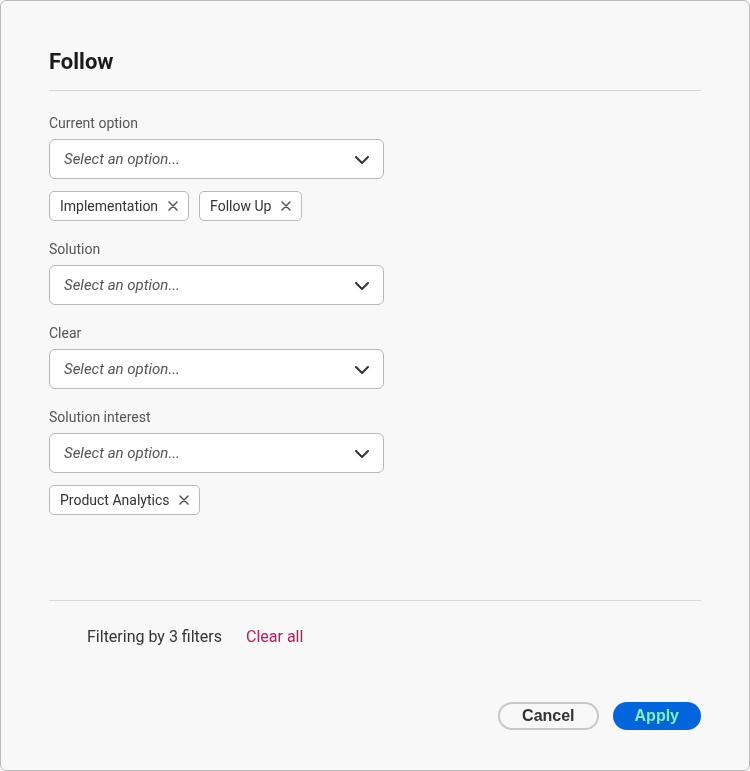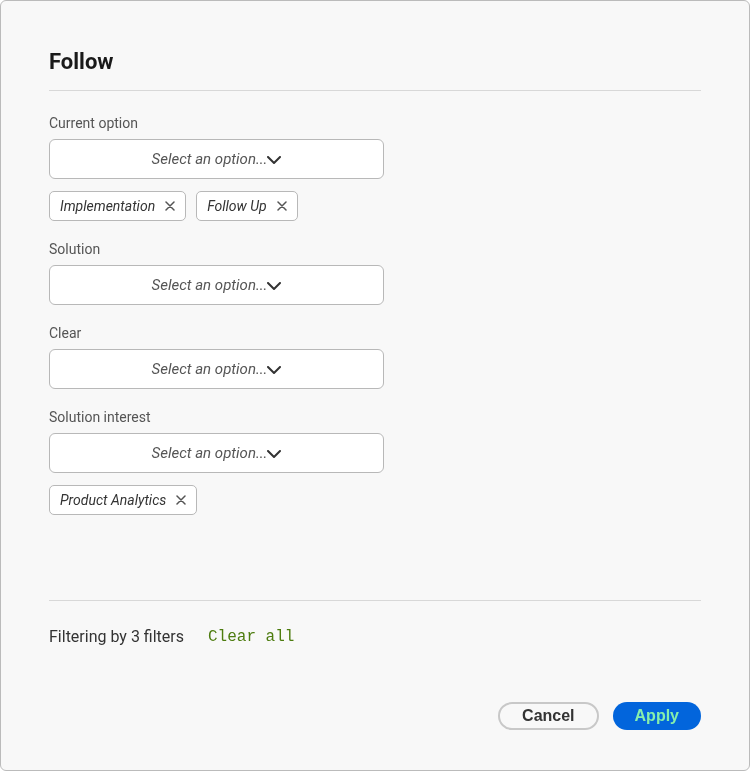--- a/index.html
+++ b/index.html
@@ -44,37 +44,36 @@
       display: block;
     }
     .select {
       width: 335px;
       height: 40px;
       background: #fff;
       border: 1px solid #b8b8b8;
       border-radius: 6px;
       display: flex;
       align-items: center;
-      justify-content: center;
-      padding: 0 22px;
+      justify-content: space-between;
+      padding: 0 14px;
       cursor: pointer;
     }
     .select-placeholder {
       font-style: italic;
       color: #555;
       font-size: 15px;
     }
     .chevron {
       flex-shrink: 0;
     }
     .tags {
       display: flex;
       gap: 10px;
       margin-top: 12px;
-      font-style: italic;
     }
     .tag {
       display: inline-flex;
       align-items: center;
       gap: 10px;
       background: #fff;
       border: 1px solid #b8b8b8;
       border-radius: 5px;
       padding: 6px 10px;
       font-size: 14px;
@@ -86,30 +85,30 @@
       display: inline-flex;
       align-items: center;
     }
     .footer-sep {
       border: none;
       border-top: 1px solid #d8d8d8;
       margin-top: auto;
     }
     .status-row {
       display: flex;
-      align-items: flex-end;
+      align-items: flex-start;
       gap: 24px;
       margin-top: 26px;
       font-size: 16px;
       color: #333;
+      margin-left: 38px;
     }
     .clear-all {
-      color: #4d7c0f;
-      cursor: pointer;
-      font-family: Liberation Mono, monospace;
+      color: #be185d;
+      cursor: pointer;
     }
     .actions {
       display: flex;
       justify-content: flex-end;
       gap: 14px;
       margin-top: 56px;
     }
     .btn {
       height: 28px;
       padding: 0 22px;

